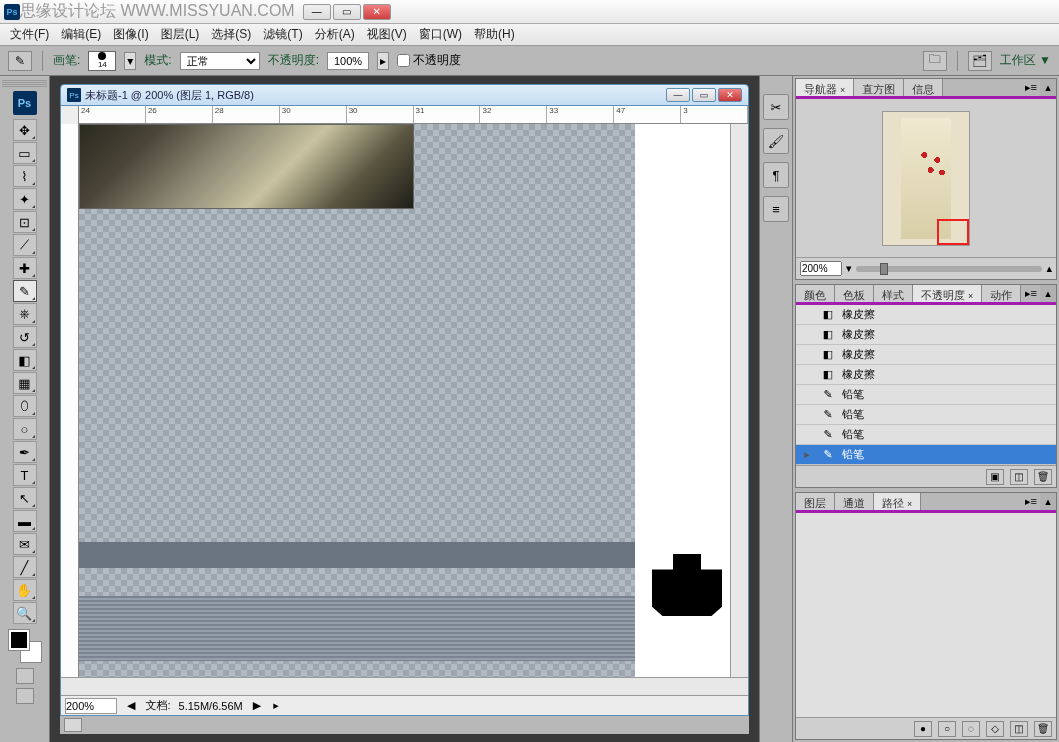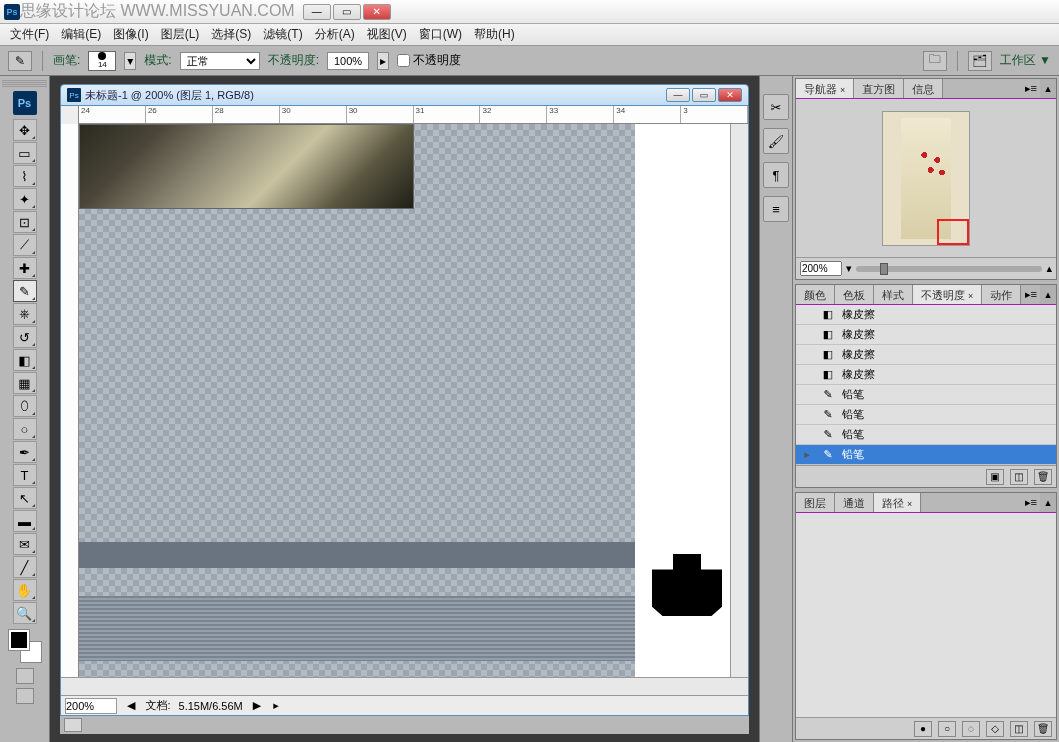--- a/index.html
+++ b/index.html
@@ -79,21 +79,21 @@
 .doc-mini-tabs { height: 18px; background: #b8b8b8; display: flex; padding: 2px 4px; gap: 3px; }
 .doc-mini-tabs .mtab { width: 18px; height: 14px; background: #d8d8d8; border: 1px solid #888; }
 
 
 .right { width: 300px; display: flex; }
 .dock { width: 34px; background: #b8b8b8; border-left: 1px solid #777; border-right: 1px solid #777; padding: 18px 3px; display: flex; flex-direction: column; gap: 8px; }
 .dock .dockbtn { width: 26px; height: 26px; background: #c8c8c8; border: 1px solid #888; border-radius: 2px; display: flex; align-items: center; justify-content: center; font-size: 13px; cursor: pointer; }
 .panels { flex: 1; background: #b8b8b8; display: flex; flex-direction: column; font-size: 11px; }
 
 .panel { border: 1px solid #777; margin: 2px; background: #cfcfcf; display: flex; flex-direction: column; }
-.panel .tabs { display: flex; background: #b8b8b8; height: 20px; border-bottom: 1px solid #a21caf; }
+.panel .tabs { display: flex; background: #b8b8b8; height: 20px; border-bottom: 3px solid #a21caf; }
 .panel .tab { padding: 3px 8px; background: #cfcfcf; border-right: 1px solid #888; cursor: pointer; color: #333; }
 .panel .tab.active { background: #e6e6e6; }
 .panel .tab .x { margin-left: 3px; font-size: 9px; }
 .panel .menuarrow { margin-left: auto; width: 18px; display: flex; align-items: center; justify-content: center; cursor: pointer; }
 .panel .collapse { width: 16px; display: flex; align-items: center; justify-content: center; cursor: pointer; background: #b0b0b0; }
 
 .navigator-body { height: 180px; background: #cfcfcf; display: flex; flex-direction: column; }
 .nav-preview { flex: 1; background: #cfcfcf; display: flex; align-items: center; justify-content: center; }
 .nav-thumb { width: 88px; height: 135px; background: #e8e0c8; position: relative; border: 1px solid #999; }
 .nav-thumb .scroll-bg { position: absolute; inset: 6px 18px; background: linear-gradient(#f0e8d0, #d8cfa8); }
@@ -219,21 +219,21 @@
       <div class="ruler-h">
         <div class="ruler-corner"></div>
         <div class="tick">24</div>
         <div class="tick">26</div>
         <div class="tick">28</div>
         <div class="tick">30</div>
         <div class="tick">30</div>
         <div class="tick">31</div>
         <div class="tick">32</div>
         <div class="tick">33</div>
-        <div class="tick">34</div>
+        <div class="tick">47</div>
         <div class="tick">3</div>
       </div>
       <div class="canvas-row">
         <div class="ruler-v"></div>
         <div class="canvas">
           <div class="pattern"></div>
           <div class="white-panel"></div>
           <div class="embedded-img"></div>
           <div class="band1"></div>
           <div class="band2"></div>

